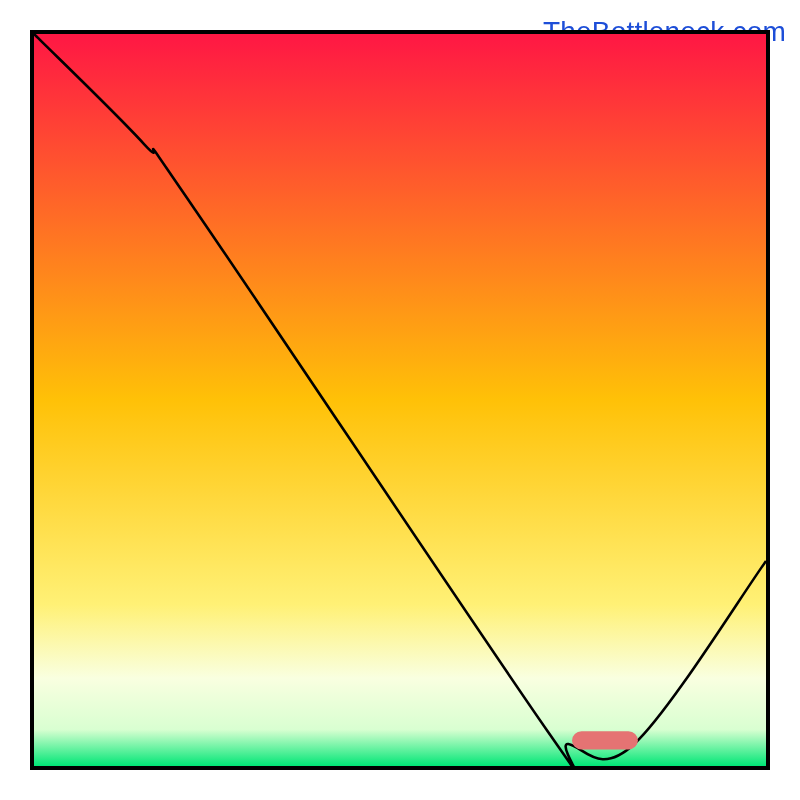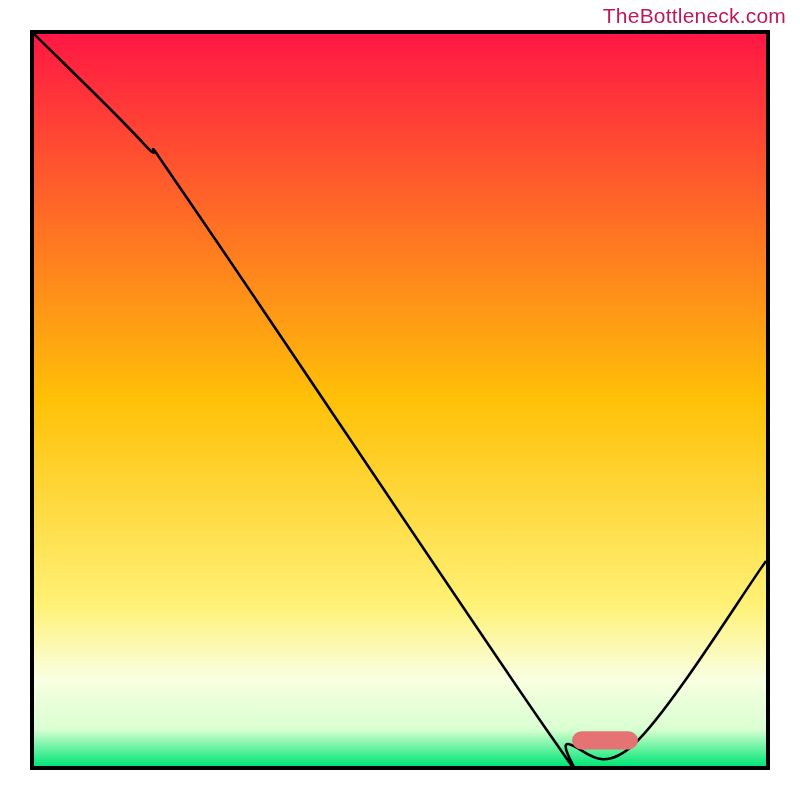--- a/index.html
+++ b/index.html
@@ -1,17 +1,17 @@
 <!DOCTYPE html>
 <html><head>
 <meta charset="utf-8">
 <style>
   body{margin:0;padding:0;background:#fff;font-family:Arial, sans-serif}
   .stage{position:relative;width:800px;height:800px}
-  .watermark{position:absolute;top:4px;right:14px;font-size:21px;color:#be185d;font-weight:400;letter-spacing:.2px}
+  .watermark{position:absolute;top:16px;right:14px;font-size:28px;color:#1d4ed8;font-weight:400;letter-spacing:.2px}
   .plot{position:absolute;top:30px;left:30px;width:740px;height:740px;border:4px solid #000;box-sizing:border-box;overflow:hidden}
   svg{display:block;width:100%;height:100%}
 </style>
 </head>
 <body>
 
 <div class="stage">
   <div class="watermark">TheBottleneck.com</div>
   <div class="plot">
     <svg viewBox="0 0 100 100" preserveAspectRatio="none">

